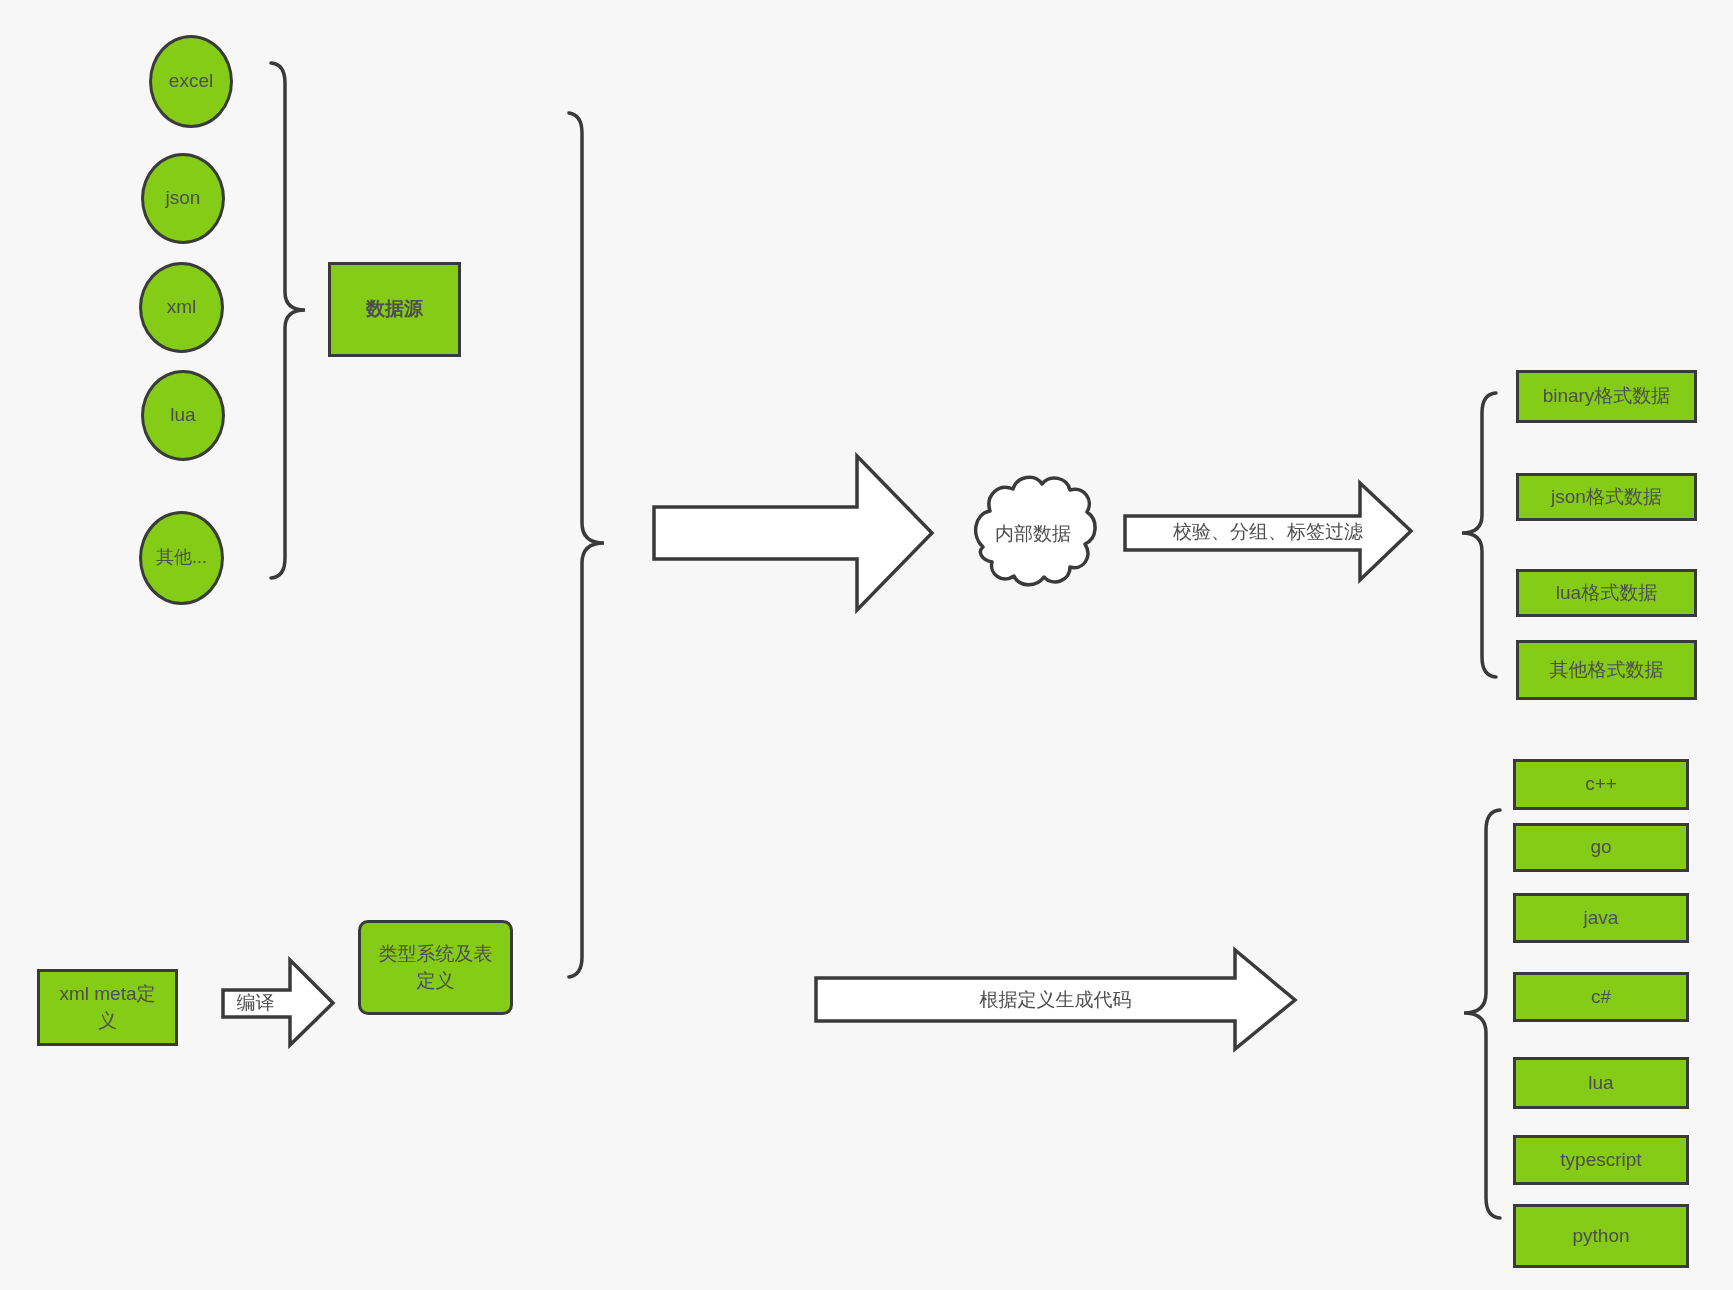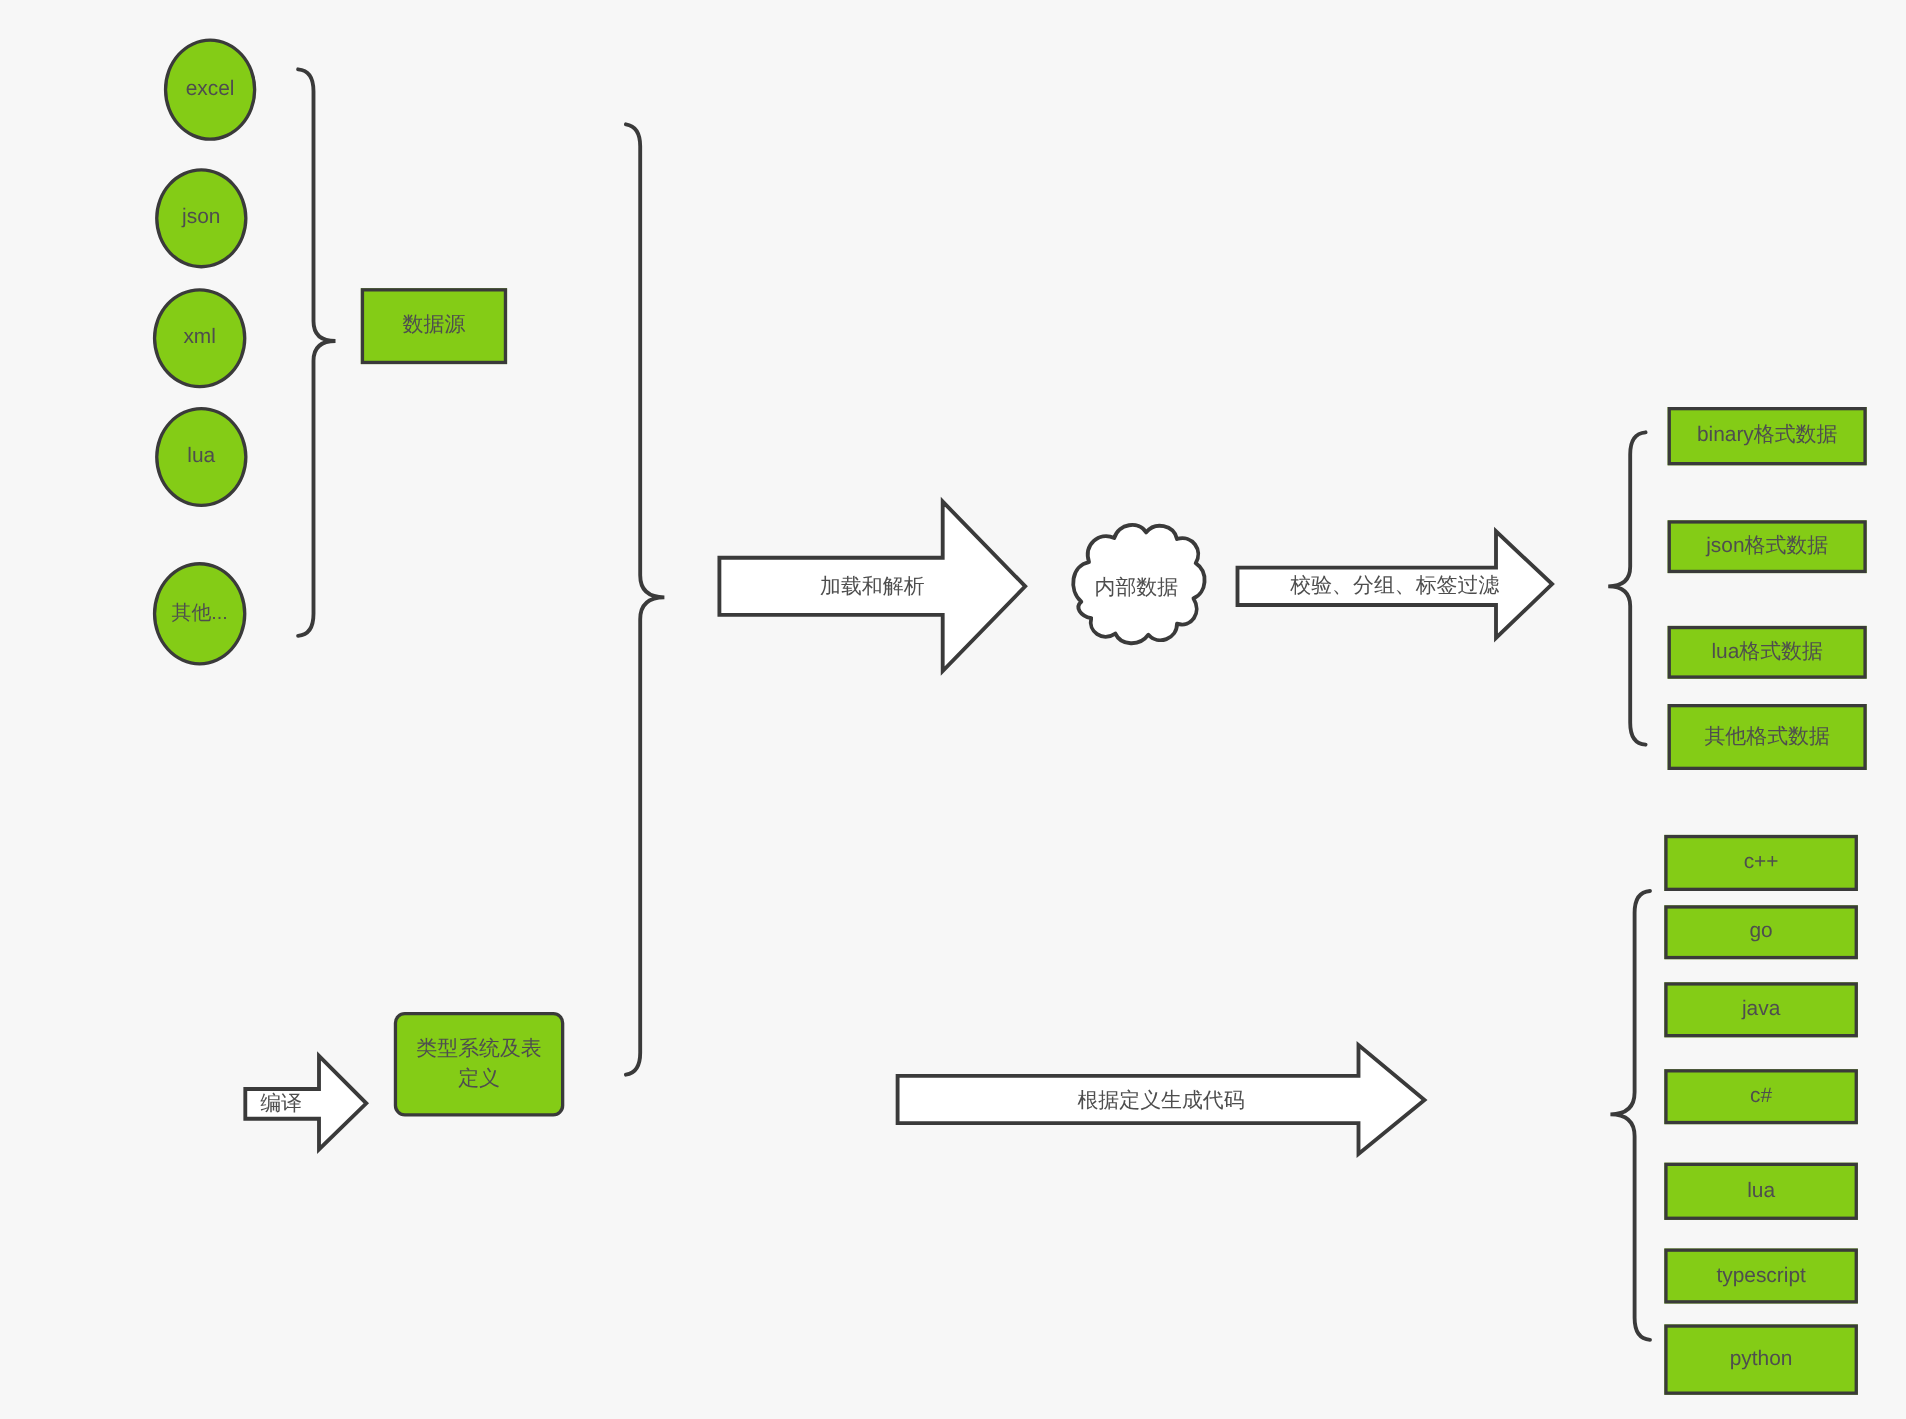--- a/index.html
+++ b/index.html
@@ -84,44 +84,46 @@
   <div class="node ellipse" style="left:139px; top:262px; width:85px; height:91px;justify-content:center;">
     <span>xml</span>
   </div>
   <div class="node ellipse" style="left:141px; top:370px; width:84px; height:91px;">
     <span>lua</span>
   </div>
   <div class="node ellipse small" style="left:139px; top:511px; width:85px; height:94px;">
     <span>其他...</span>
   </div>
 
-  <div class="node" style="left:328px; top:262px; width:133px; height:69px;">
+  <div class="node" style="left:328px; top:262px; width:133px; height:95px;font-weight:bold;">
     <span>数据源</span>
   </div>
 
-  <div class="lbl" style="left:654px; top:507px; width:278px; height:52px;">加载和解析</div>
   <div class="lbl" style="left:1125px; top:512px; width:286px; height:40px;">校验、分组、标签过滤</div>
   <div class="lbl" style="left:208px; top:988px; width:95px; height:30px;">编译</div>
   <div class="lbl" style="left:816px; top:978px; width:479px; height:44px;">根据定义生成代码</div>
 
   <div class="lbl" style="left:978px; top:487px; width:110px; height:94px;">内部数据</div>
 
   <div class="node" style="left:1516px; top:370px; width:181px; height:53px;">
     <span>binary格式数据</span>
   </div>
   <div class="node" style="left:1516px; top:473px; width:181px; height:48px;">
     <span>json格式数据</span>
   </div>
   <div class="node" style="left:1516px; top:569px; width:181px; height:48px;">
     <span>lua格式数据</span>
   </div>
   <div class="node" style="left:1516px; top:640px; width:181px; height:60px;">
     <span>其他格式数据</span>
   </div>
 
+  <div class="node" style="left:37px; top:969px; width:141px; height:77px; padding:0 17px;">
+    <span>xml meta定义</span>
+  </div>
   <div class="node rbox" style="left:358px; top:920px; width:155px; height:95px; padding:0 14px;">
     <span>类型系统及表定义</span>
   </div>
 
   <div class="node" style="left:1513px; top:759px; width:176px; height:51px;">
     <span>c++</span>
   </div>
   <div class="node" style="left:1513px; top:823px; width:176px; height:49px;">
     <span>go</span>
   </div>

